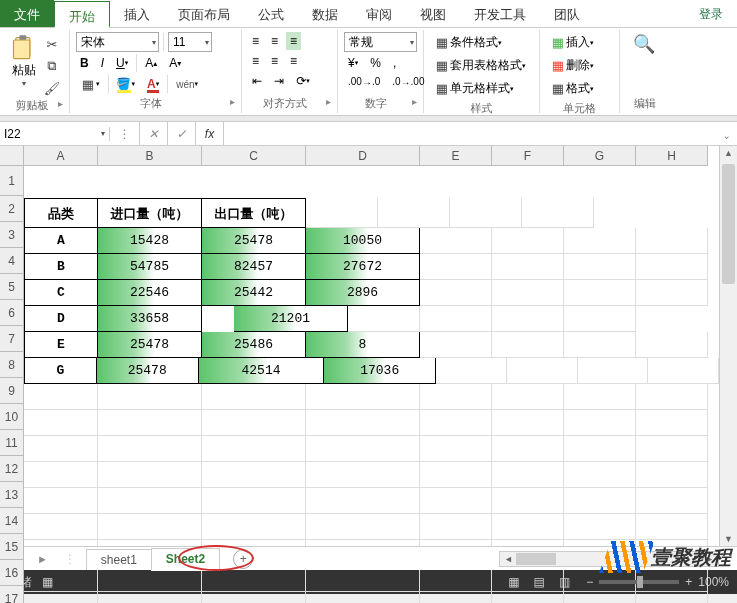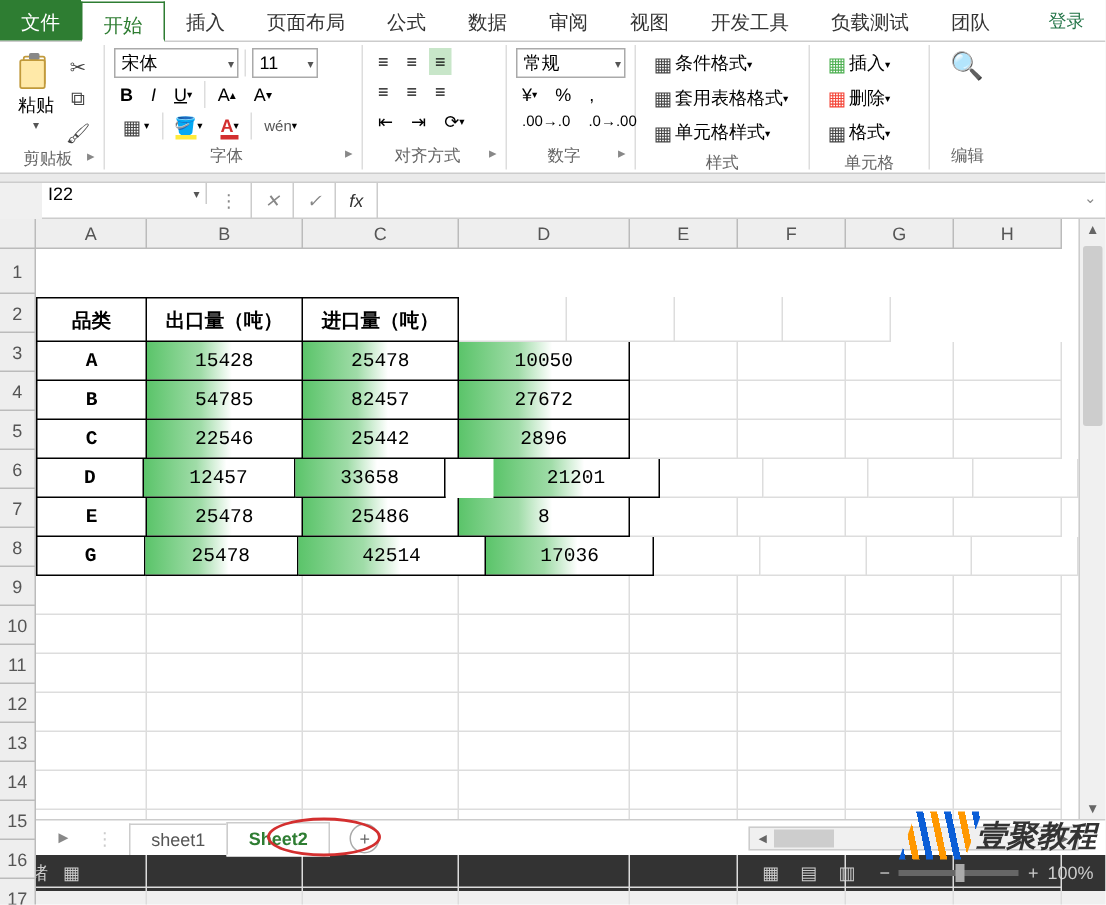--- a/index.html
+++ b/index.html
@@ -23,21 +23,21 @@
 .combo { border: 1px solid #aaa; background: #fff; height: 20px; display: flex; align-items: center; padding: 0 2px 0 4px; }
 .combo .drop { margin-left: auto; font-size: 8px; color: #555; padding-left: 4px; }
 .sep-v { width: 1px; height: 18px; background: #ddd; }
 
 
 .paste-big { width: 36px; display: flex; flex-direction: column; align-items: center; cursor: pointer; }
 .paste-big svg { width: 28px; height: 30px; }
 .paste-big span { font-size: 12px; }
 
 
-.formula-bar { height: 24px; background: #fff; border-bottom: 1px solid #ccc; display: flex; align-items: flex-start; margin-left: 28px; }
+.formula-bar { height: 24px; background: #fff; border-bottom: 1px solid #ccc; display: flex; align-items: center; }
 .name-box { width: 110px; border-right: 1px solid #ccc; display: flex; align-items: center; padding: 0 4px; }
 .name-box input { border: none; width: 80px; font-size: 12px; outline: none; }
 .name-box .drop { font-size: 8px; color: #555; margin-left: auto; }
 .fx-area { display: flex; align-items: center; }
 .fx-area .fxbtn { width: 28px; text-align: center; color: #888; border-right: 1px solid #ccc; height: 100%; line-height: 24px; font-style: italic; }
 .fx-area .fxbtn.fx { color: #333; font-style: italic; }
 .formula-input { flex: 1; border: none; padding: 0 6px; }
 
 
 .spacer-row { height: 6px; background: #eaeaea; border-bottom: 1px solid #ccc; position: relative; }
@@ -96,21 +96,20 @@
 <div class="menubar">
   <div class="file-tab">文件</div>
   <div class="tab active">开始</div>
   <div class="tab">插入</div>
   <div class="tab">页面布局</div>
   <div class="tab">公式</div>
   <div class="tab">数据</div>
   <div class="tab">审阅</div>
   <div class="tab">视图</div>
   <div class="tab">开发工具</div>
-  <div class="tab">负载测试</div>
   <div class="tab">团队</div>
   <div class="login">登录</div>
 </div>
 
 <div class="ribbon">
 
   <div class="ribbon-group" style="width:66px">
     <div style="display:flex;gap:2px">
       <div class="paste-big">
         <svg viewBox="0 0 24 24">
@@ -326,22 +325,22 @@
       <div class="rh">12</div>
       <div class="rh">13</div>
       <div class="rh">14</div>
       <div class="rh">15</div>
       <div class="rh">16</div>
       <div class="rh">17</div>
     </div>
   <div class="cells" id="cells">
       <div class="cell-row first">
         <div class="cell tbl first-row first-col hdr" style="width: 74px;">品类</div>
+        <div class="cell tbl first-row hdr" style="width: 104px;">进口量（吨）</div>
         <div class="cell tbl first-row hdr" style="width: 104px;">出口量（吨）</div>
-        <div class="cell tbl first-row hdr" style="width: 104px;">进口量（吨）</div>
         <div class="cell" style="width: 72px;"></div>
         <div class="cell" style="width: 72px;"></div>
         <div class="cell" style="width: 72px;"></div>
         <div class="cell" style="width: 72px;"></div>
       </div>
       <div class="cell-row">
         <div class="cell tbl first-col" style="width: 74px; font-weight: bold; font-family: &quot;Courier New&quot;, monospace;">A</div>
         <div class="cell tbl num grad" style="width: 104px;">15428</div>
         <div class="cell tbl num grad" style="width: 104px;">25478</div>
         <div class="cell tbl num grad" style="width: 114px; text-align: center;">10050</div>
@@ -365,21 +364,20 @@
         <div class="cell tbl num grad" style="width: 104px;">22546</div>
         <div class="cell tbl num grad" style="width: 104px;">25442</div>
         <div class="cell tbl num grad" style="width: 114px;">2896</div>
         <div class="cell" style="width: 72px;"></div>
         <div class="cell" style="width: 72px;"></div>
         <div class="cell" style="width: 72px;"></div>
         <div class="cell" style="width: 72px;"></div>
       </div>
       <div class="cell-row">
         <div class="cell tbl first-col" style="width: 74px; font-weight: bold; font-family: &quot;Courier New&quot;, monospace;">D</div>
-        <div class="cell tbl num grad" style="width: 104px;">12457</div>
         <div class="cell tbl num grad" style="width: 104px;">33658</div>
         <div class="cell tbl num grad" style="width: 114px; margin-left: 32px;">21201</div>
         <div class="cell" style="width: 72px;"></div>
         <div class="cell" style="width: 72px;"></div>
         <div class="cell" style="width: 72px;"></div>
         <div class="cell" style="width: 72px;"></div>
       </div>
       <div class="cell-row">
         <div class="cell tbl first-col" style="width: 74px; font-weight: bold; font-family: &quot;Courier New&quot;, monospace;">E</div>
         <div class="cell tbl num grad" style="width: 104px;">25478</div>

